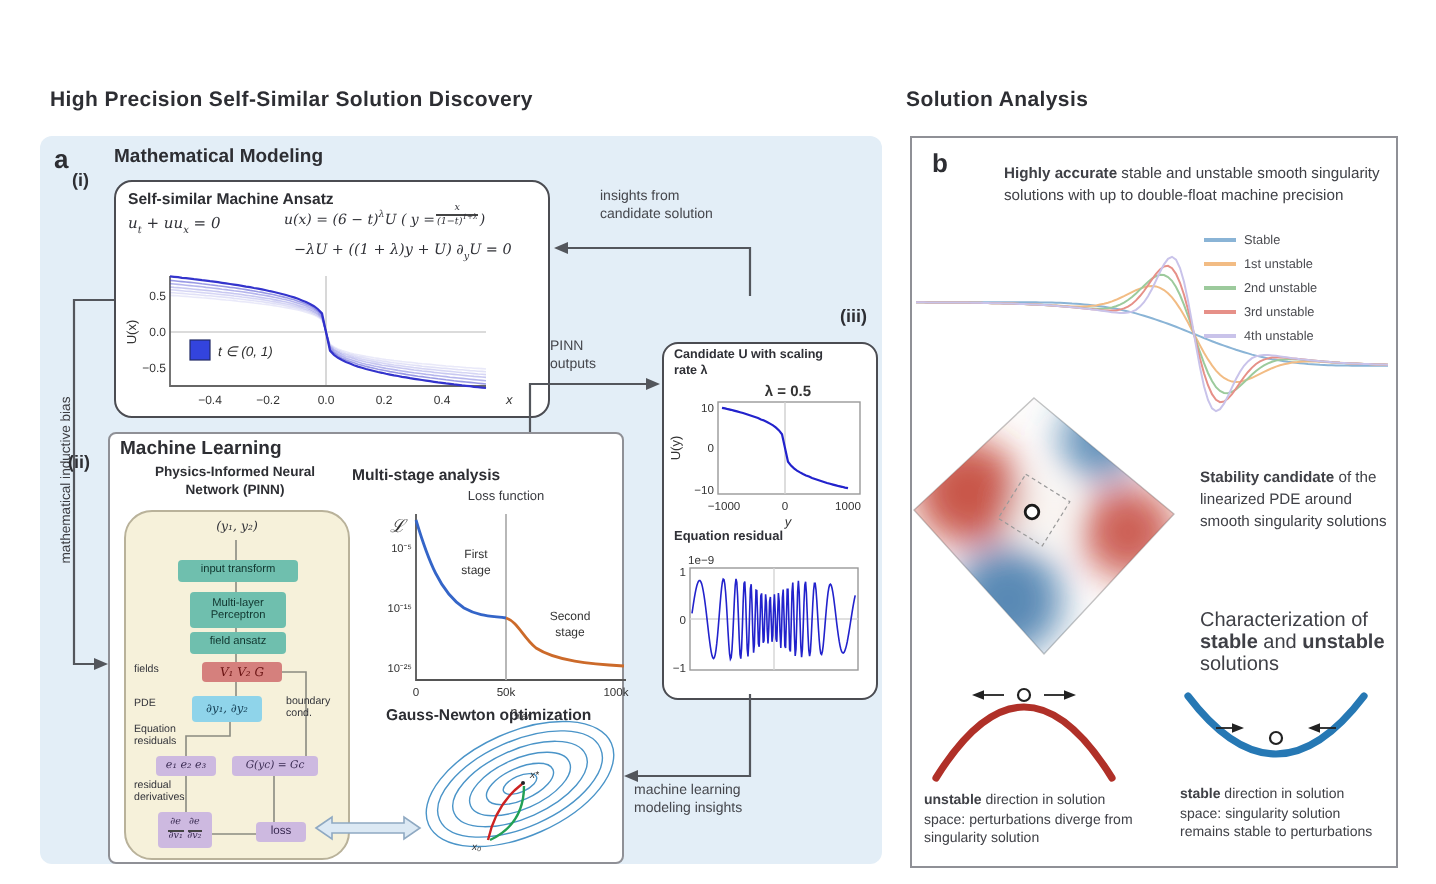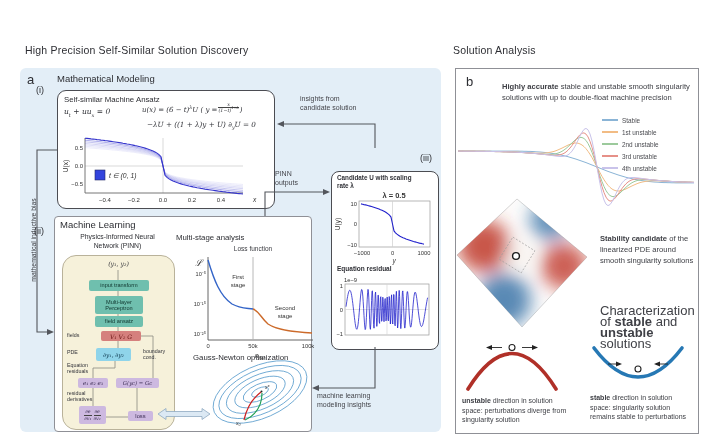--- a/index.html
+++ b/index.html
@@ -1,19 +1,19 @@
 <!DOCTYPE html>
 <html><head>
 <meta charset="utf-8">
 <style>
   html,body{margin:0;padding:0;background:#fff}
   #fig{position:relative;width:718px;height:442px;background:#ffffff;
        font-family:"Liberation Sans",sans-serif;color:#3c3d42;overflow:hidden}
   .abs{position:absolute}
-  .hd{font-weight:normal;color:#2d2e33}
+  .hd{font-weight:bold;color:#2d2e33}
   .m{font-family:"DejaVu Serif",serif;font-style:italic}
   .note{font-size:7px;line-height:1.25;color:#45464c}
   svg{overflow:visible}
   svg text{font-family:"Liberation Sans",sans-serif;fill:#333}
   .panelA{background:#e3eef7;border-radius:6px}
   .wbox{background:#fff;border:1.2px solid #4b4c52;border-radius:9px}
   .mlbox{background:#fff;border:1px solid #8f9096;border-radius:4px}
   .cream{background:#f6f1da;border:1px solid #b9b29a;border-radius:14px}
   .nb{position:absolute;background:#6fbfae;border-radius:2px;color:#10352e;
       font-size:5.6px;line-height:1.1;display:flex;align-items:center;justify-content:center;text-align:center}
@@ -281,21 +281,21 @@
       <circle cx="68" cy="66" r="13" fill="#f6efe9" opacity="0.65"></circle>
     </g>
     <rect x="52" y="52" width="26" height="26" fill="none" stroke="#9a9a9a" stroke-width="0.6" stroke-dasharray="2 1.6" transform="rotate(32 65 65)"></rect>
     <circle cx="64" cy="66" r="3.4" fill="#fff" stroke="#1a1a1a" stroke-width="1.4"></circle>
   </svg>
 
   <div class="abs" style="left:600px;top:233px;width:100px;font-size:7.6px;line-height:11px;color:#3f4046">
     <b>Stability candidate</b><span> of the linearized PDE around smooth singularity solutions</span>
   </div>
 
-  <div class="abs" style="left:600px;top:305px;width:100px;font-size:13px;line-height:11px;color:#3f4046">
+  <div class="abs" style="left:600px;top:305px;width:100px;font-size:10px;line-height:11px;color:#3f4046">
     <span>Characterization of </span><b>stable</b><span> and </span><b>unstable</b><span> solutions</span>
   </div>
 
   <svg class="abs" style="left:462px;top:342px" width="100" height="52">
     <path d="M6,47 Q50,-24 94,47" fill="none" stroke="#b03028" stroke-width="3.6" stroke-linecap="round"></path>
     <circle cx="50" cy="5.5" r="3" fill="#fff" stroke="#222" stroke-width="1.1"></circle>
     <line x1="40" y1="5.5" x2="26" y2="5.5" stroke="#222" stroke-width="0.9"></line>
     <polygon points="24,5.5 30,3.1 30,7.9" fill="#222"></polygon>
     <line x1="60" y1="5.5" x2="74" y2="5.5" stroke="#222" stroke-width="0.9"></line>
     <polygon points="76,5.5 70,3.1 70,7.9" fill="#222"></polygon>

